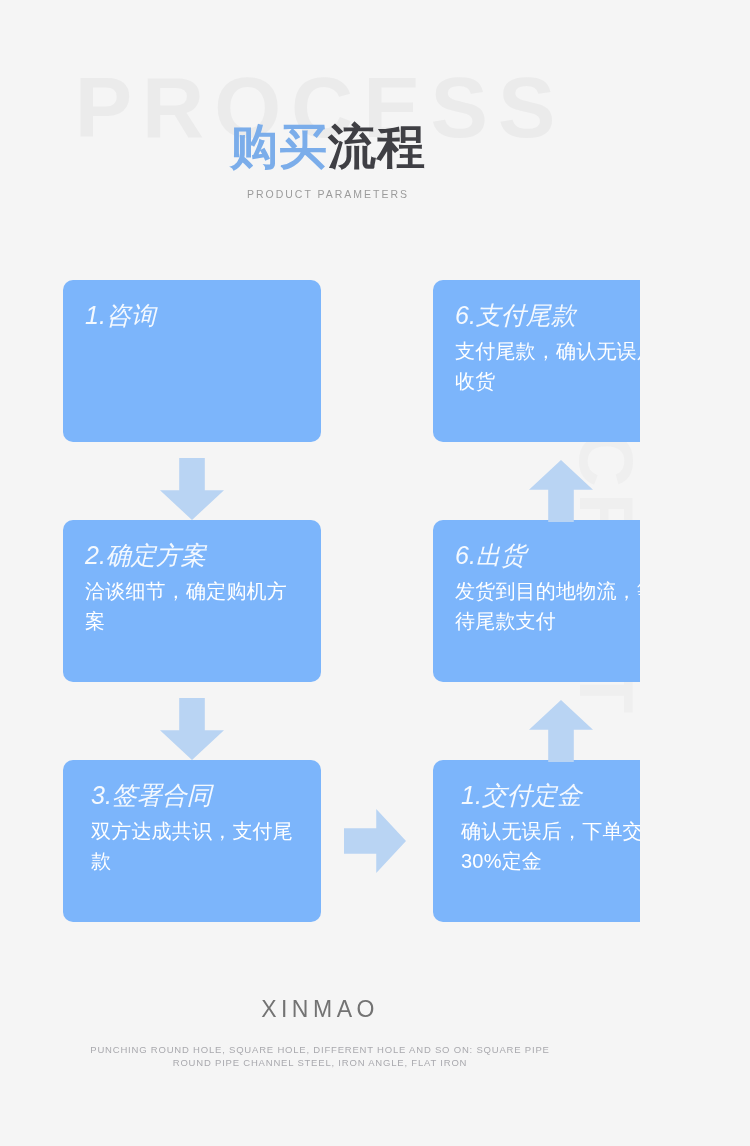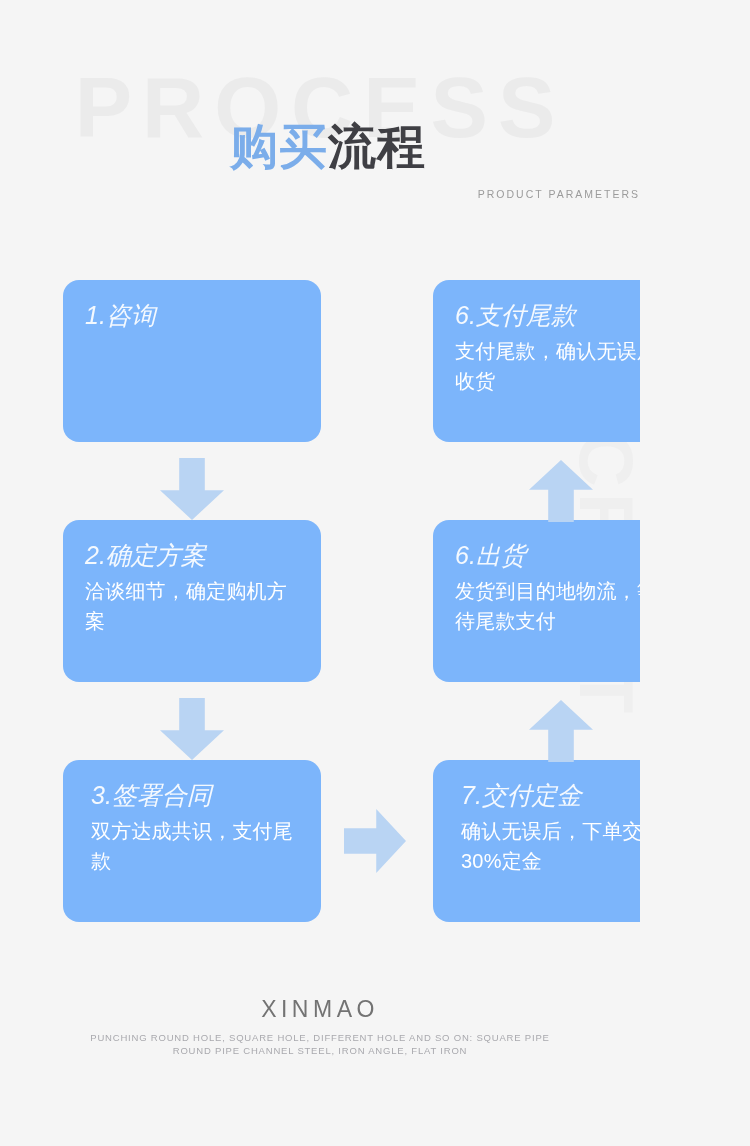--- a/index.html
+++ b/index.html
@@ -69,30 +69,29 @@
     white-space: nowrap;
   }
   .title-blue { color: #7badea; }
   .title-dark { color: #3f3f44; }
   .header-sub {
     margin-top: 12px;
     font-size: 10.5px;
     letter-spacing: 2.0px;
     color: #9b9b9b;
     white-space: nowrap;
-    text-align: right;
   }
 
   
   .card {
     position: absolute;
     width: 258px;
     height: 162px;
     background: #7cb5fb;
-    border-radius: 16px;
+    border-radius: 10px;
     box-sizing: border-box;
     padding: 20px 18px 0 22px;
   }
   .card-col-left  { left: 63px; }
   .card-col-right { left: 433px; }
   .card-row-1 { top: 280px; }
   .card-row-2 { top: 520px; }
   .card-row-3 { top: 760px; padding-left: 28px; }
 
   .card-title {
@@ -156,21 +155,21 @@
     white-space: nowrap;
   }
   .footer-line {
     font-size: 9.5px;
     letter-spacing: 0.8px;
     color: #a9a9ae;
     line-height: 13px;
     white-space: nowrap;
   }
   .footer-lines {
-    margin-top: 8px;
+    margin-top: 20px;
     text-align: center;
   }
 </style>
 </head>
 <body>
 
 <div class="page">
 
   <div class="wm-process">PROCESS</div>
   <div class="wm-craft">CRAFT</div>
@@ -188,21 +187,21 @@
     <div class="card-title">2.确定方案</div>
     <div class="card-body">洽谈细节，确定购机方案</div>
   </div>
 
   <div class="card card-col-left card-row-3">
     <div class="card-title">3.签署合同</div>
     <div class="card-body">双方达成共识，支付尾款</div>
   </div>
 
   <div class="card card-col-right card-row-3">
-    <div class="card-title">7.交付定金</div>
+    <div class="card-title">1.交付定金</div>
     <div class="card-body">确认无误后，下单交付30%定金</div>
   </div>
 
   <div class="card card-col-right card-row-2">
     <div class="card-title">6.出货</div>
     <div class="card-body">发货到目的地物流，等待尾款支付</div>
   </div>
 
   <div class="card card-col-right card-row-1">
     <div class="card-title">6.支付尾款</div>

